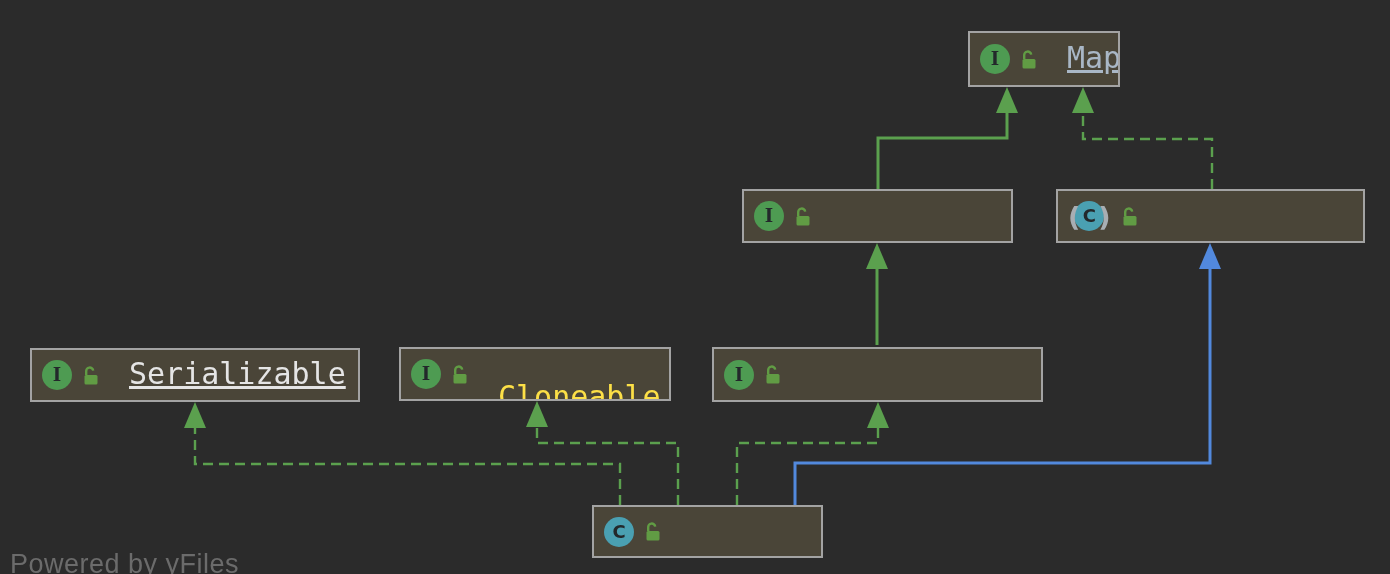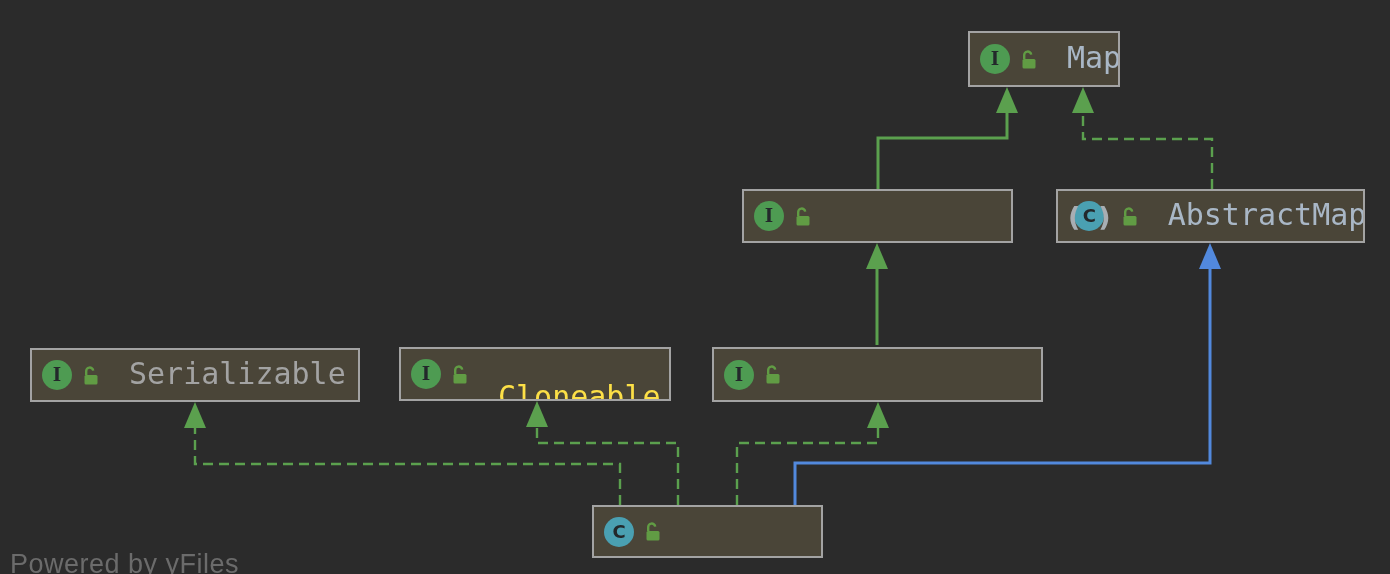--- a/index.html
+++ b/index.html
@@ -28,20 +28,21 @@
     overflow: hidden;
     cursor: default;
   }
   .node-label {
     color: #a9b7c6;
     font-size: 30px;
     margin-left: 20px;
     white-space: nowrap;
     line-height: 1;
     padding-bottom: 2px;
+    text-decoration: underline;
   }
   .icon-group {
     display: flex;
     align-items: center;
     flex: none;
   }
   .icon-circle {
     width: 30px; height: 30px;
     border-radius: 50%;
     display: flex;
@@ -137,33 +138,32 @@
         <span class="paren open" style="color: rgb(168, 174, 179);">(</span>
         <span class="icon-circle cls" style="background: rgb(74, 160, 178); color: rgb(35, 40, 43);">C</span>
         <span class="paren close" style="color: rgb(168, 174, 179);">)</span>
       </span>
       <span class="lock-icon">
         <svg width="21" height="21" viewBox="0 0 21 21" xmlns="http://www.w3.org/2000/svg">
           <path d="M6.2 10 V6.6 A3.5 3.5 0 0 1 13.2 5.6" fill="none" stroke="#619c44" stroke-width="2.4"></path>
           <rect x="4.5" y="10" width="13" height="9.5" rx="1.5" fill="#619c44"></rect>
         </svg>
       </span>
-      <span class="node-label" style="color: rgb(169, 183, 198);">AbstractMap</span>
     </div>
     <div class="node" style="left: 30px; top: 348px; width: 330px; height: 54px; background: rgb(74, 69, 56); border-color: rgb(163, 163, 163);">
       <span class="icon-group">
         <span class="icon-circle iface" style="background: rgb(78, 155, 82); color: rgb(35, 40, 43);">I</span>
       </span>
       <span class="lock-icon">
         <svg width="21" height="21" viewBox="0 0 21 21" xmlns="http://www.w3.org/2000/svg">
           <path d="M6.2 10 V6.6 A3.5 3.5 0 0 1 13.2 5.6" fill="none" stroke="#619c44" stroke-width="2.4"></path>
           <rect x="4.5" y="10" width="13" height="9.5" rx="1.5" fill="#619c44"></rect>
         </svg>
       </span>
-      <span class="node-label" style="color: #a3a3a3;">Serializable</span>
+      <span class="node-label" style="color: #e5e5e5;">Serializable</span>
     </div>
     <div class="node" style="left: 399px; top: 347px; width: 272px; height: 54px; background: rgb(74, 69, 56); border-color: rgb(163, 163, 163);">
       <span class="icon-group">
         <span class="icon-circle iface" style="background: rgb(78, 155, 82); color: rgb(35, 40, 43);">I</span>
       </span>
       <span class="lock-icon">
         <svg width="21" height="21" viewBox="0 0 21 21" xmlns="http://www.w3.org/2000/svg">
           <path d="M6.2 10 V6.6 A3.5 3.5 0 0 1 13.2 5.6" fill="none" stroke="#619c44" stroke-width="2.4"></path>
           <rect x="4.5" y="10" width="13" height="9.5" rx="1.5" fill="#619c44"></rect>
         </svg>

